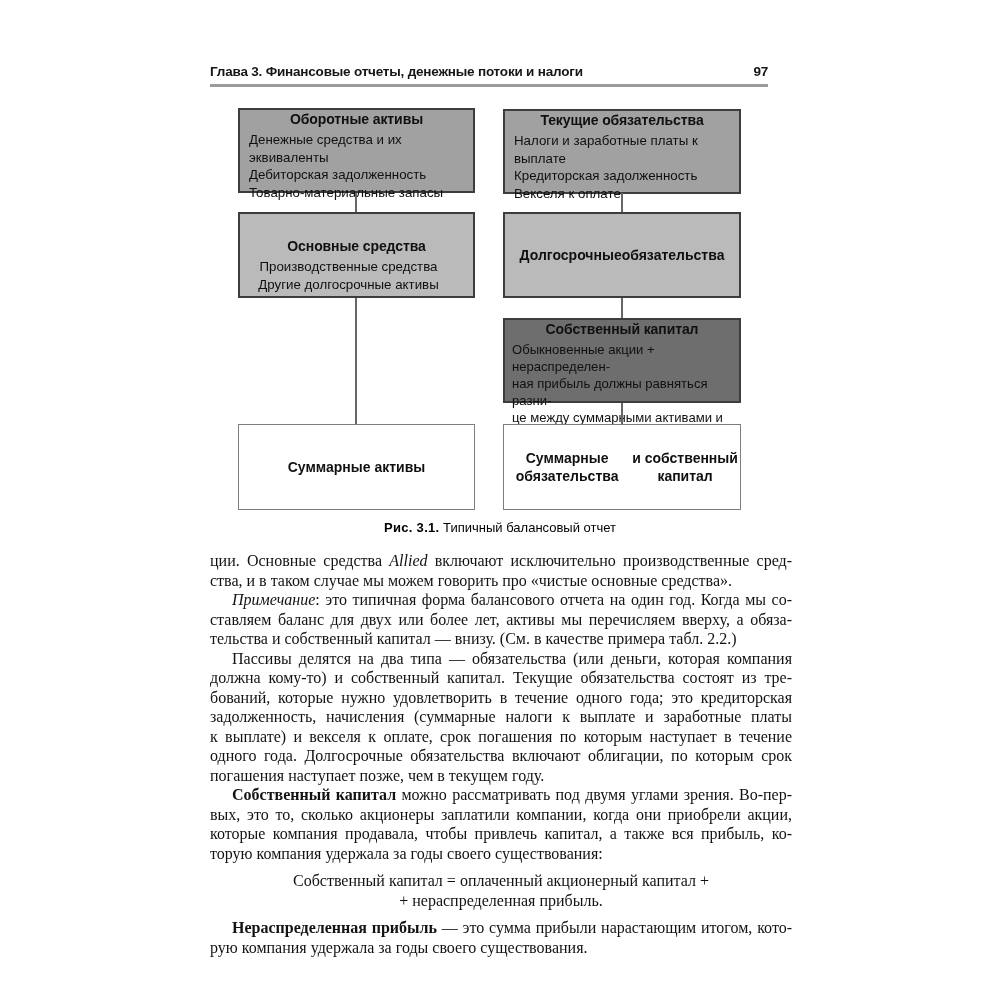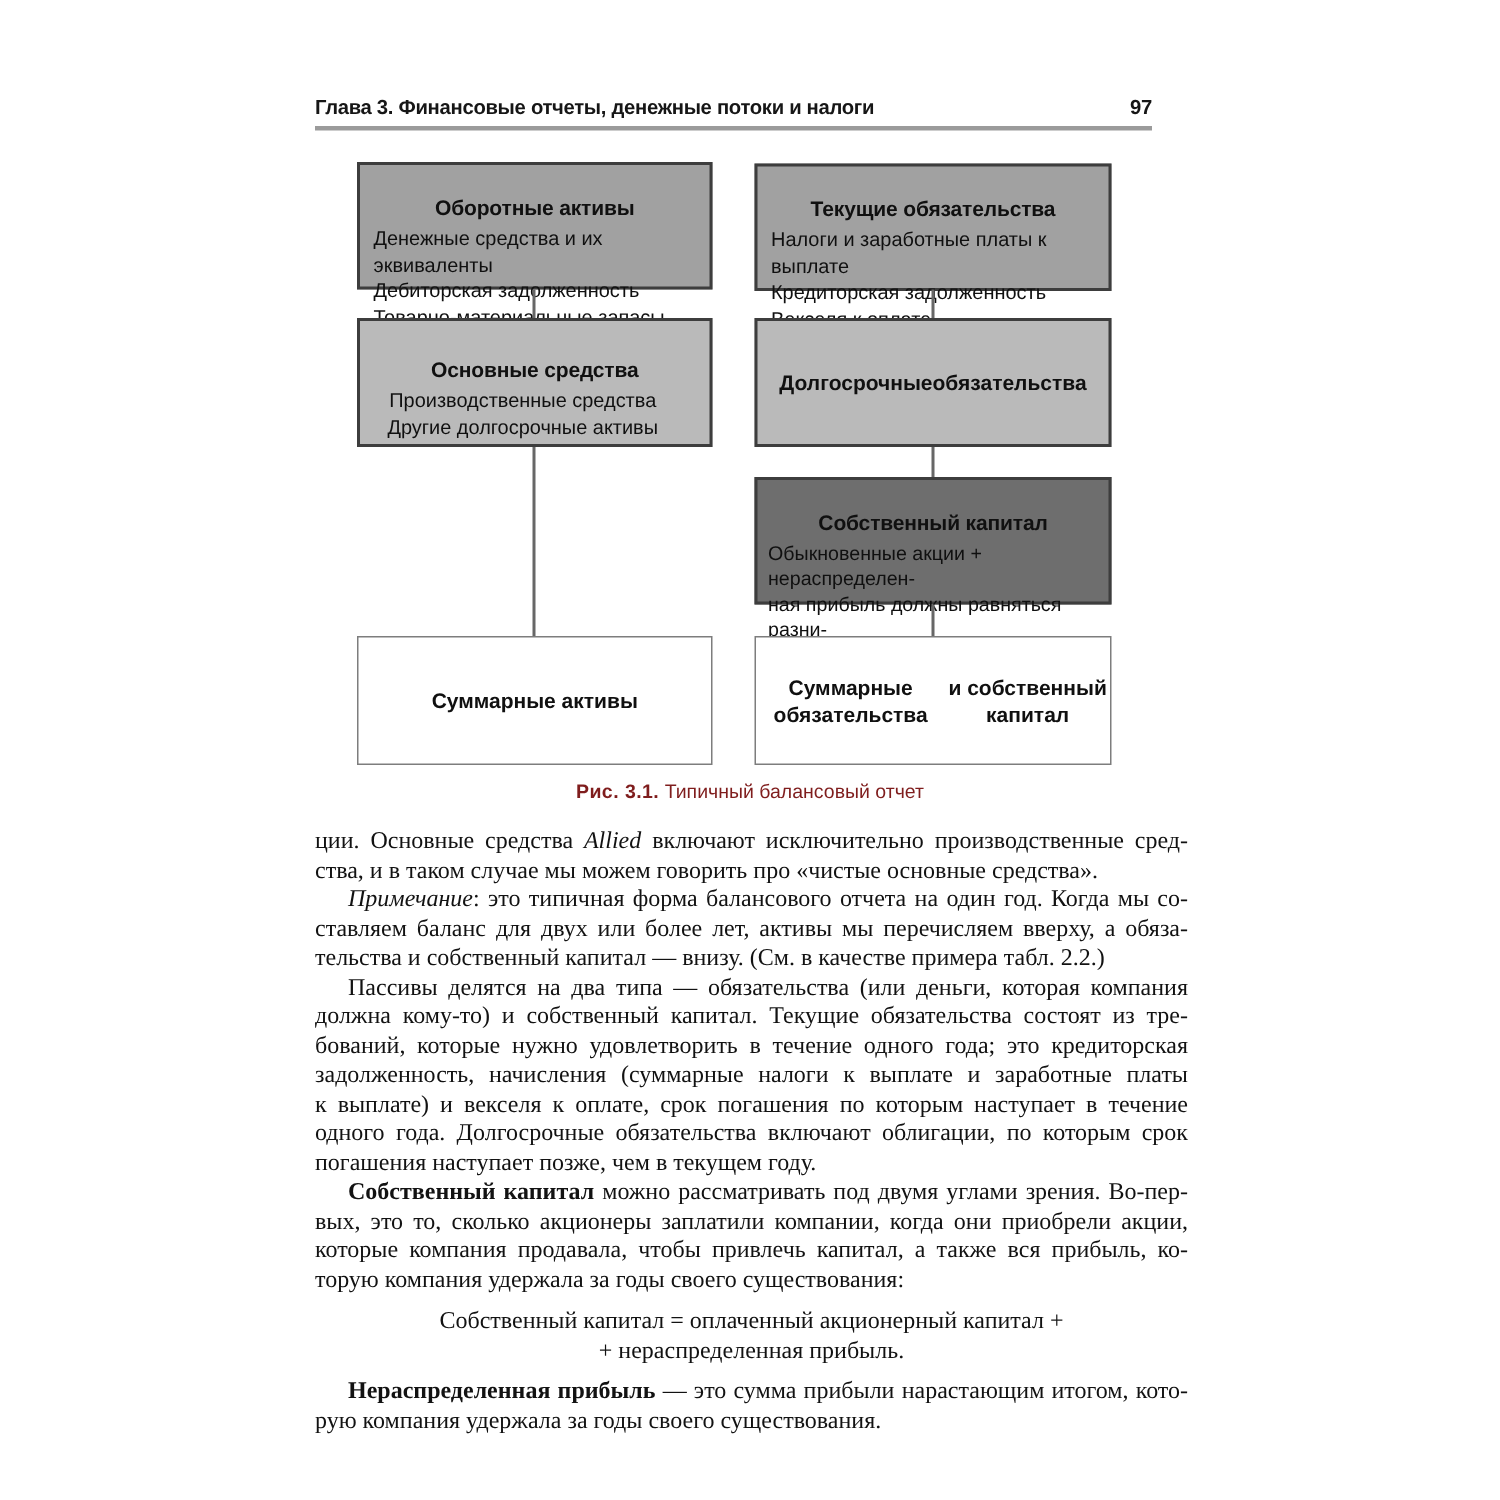--- a/index.html
+++ b/index.html
@@ -14,33 +14,33 @@
                  background:#9b9b9b; }
 
   
   .diagram { position:absolute; left:210px; top:108px; width:580px; height:402px; }
   .box { position:absolute; box-sizing:border-box; border:2px solid var(--border,#3d3d3d);
          color:#101010; }
   .box-medium { background:var(--box-medium-gray,#a1a1a1); }
   .box-light  { background:var(--box-light-gray,#bababa); }
   .box-dark   { background:var(--box-dark-gray,#6e6e6e); }
   .box-white  { background:var(--box-white,#ffffff); border:1.5px solid #7d7d7d; }
-  .box-title { font-weight:bold; font-size:14px; text-align:center; padding-top:20px;
+  .box-title { font-weight:bold; font-size:14px; text-align:center; padding-top:1px;
                letter-spacing:-0.1px; }
   .box-items { font-size:13.3px; line-height:17.5px; padding:4px 6px 0 9px; }
   .box-items-center { text-align:center; padding-left:0; padding-right:16px; }
   .center-stack { display:flex; justify-content:center;
                   align-items:center; height:100%; font-weight:bold; font-size:14px;
                   line-height:18px; text-align:center; }
   .eq-lines { font-size:13.1px; line-height:17px; padding:4px 4px 0 7px; }
   .vline { position:absolute; width:2px; background:#676767; }
 
   
   .caption { position:absolute; left:210px; top:520px; width:580px; text-align:center;
-             font-size:13px; color:#7f1d1d; }
+             font-size:13px; color:#000000; }
   .caption .cap-label { font-weight:bold; letter-spacing:0.3px; }
 
   
   .bodytext { position:absolute; left:210px; top:551px; width:582px;
               font-family:"Liberation Serif", serif; font-size:16px;
               line-height:19.5px; color:#121212; }
   .tline { text-align:justify; text-align-last:justify; white-space:normal; }
   .tline.last { text-align-last:left; }
   .tline.ind { text-indent:22px; }
   .para.formula { margin:8px 0; }

